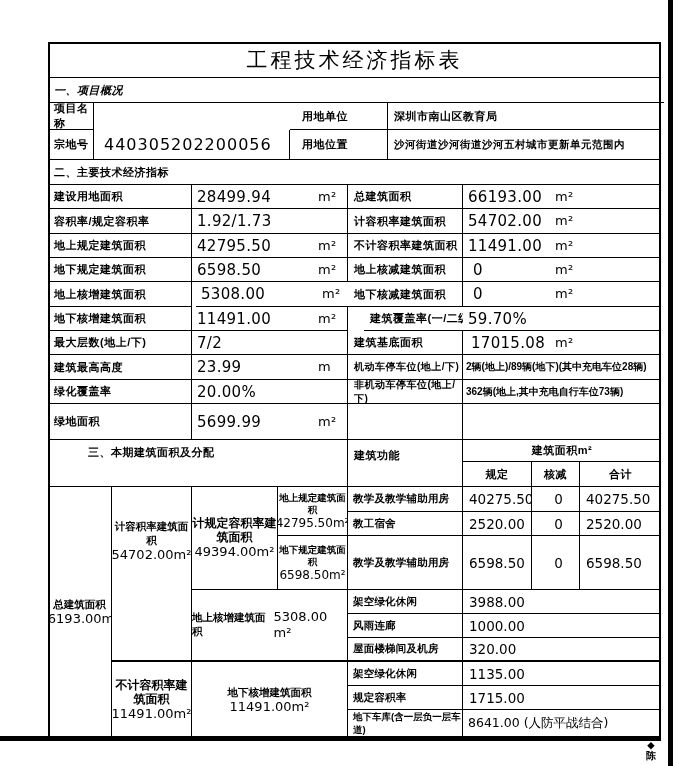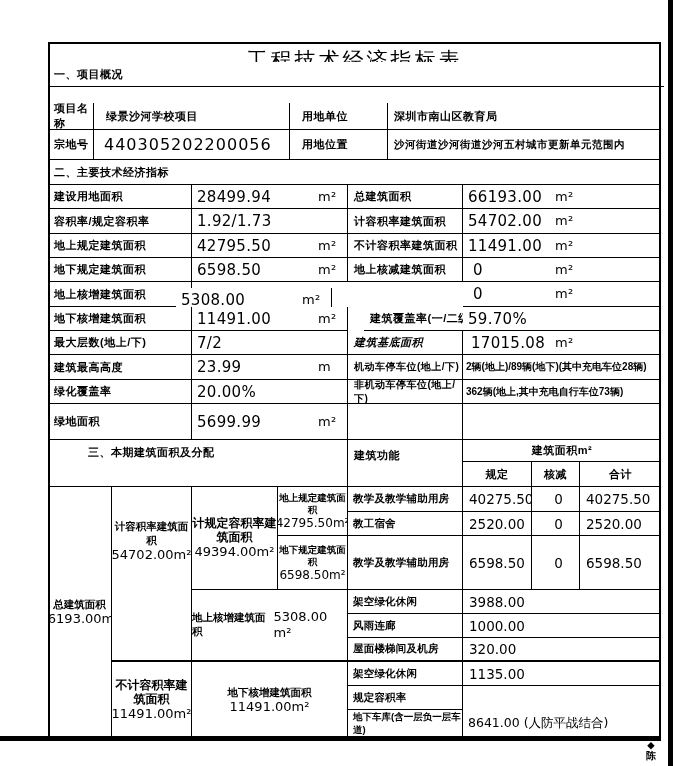--- a/index.html
+++ b/index.html
@@ -36,24 +36,23 @@
 </style>
 </head>
 <body>
 
 <div class="page">
 
   <div class="table">
 
     <div class="c ctr title" style="left:0;top:0;width:613px;height:36px;border-right:none;">工程技术经济指标表</div>
 
-    <div class="c lb" style="left:0;top:20px;width:616px;height:25px;border-right:none;">一、项目概况</div>
+    <div class="c lb" style="left:0;top:36px;width:616px;height:25px;border-right:none;font-style:italic;">一、项目概况</div>
 
     <div class="c lb" style="left:0;top:61px;width:46px;height:27px;">项目名称</div>
-    <div class="c lb ind" style="left:46px;top:61px;width:196px;height:27px;">绿景沙河学校项目</div>
     <div class="c lb ind" style="left:242px;top:61px;width:98px;height:27px;">用地单位</div>
     <div class="c lb" style="left:340px;top:61px;width:273px;height:27px;border-right:none;">深圳市南山区教育局</div>
 
     <div class="c lb" style="left:0;top:88px;width:46px;height:30px;">宗地号</div>
     <div class="c num big" style="left:46px;top:88px;width:196px;height:30px;padding-left:10px;">440305202200056</div>
     <div class="c lb ind" style="left:242px;top:88px;width:98px;height:30px;">用地位置</div>
     <div class="c lb" style="left:340px;top:88px;width:273px;height:30px;border-right:none;font-size:10.5px;">沙河街道沙河街道沙河五村城市更新单元范围内</div>
 
     <div class="c lb" style="left:0;top:143px;width:144px;height:24px;">建设用地面积</div>
 
@@ -94,44 +93,45 @@
         <span>6598.50</span>
         <span class="unit" style="left:126px">m²</span>
       </div>
     <div class="c lb" style="left:300px;top:216px;width:115px;height:24px;">地上核减建筑面积</div>
     <div class="c num" style="left:415px;top:216px;width:198px;height:24px;border-right:none;padding-left:10px;">
         <span>0</span>
         <span class="unit" style="left:92px">m²</span>
       </div>
 
     <div class="c lb" style="left:0;top:240px;width:144px;height:25px;">地上核增建筑面积</div>
-    <div class="c num" style="left:128px;top:240px;width:156px;height:25px;margin-top:6px;">
+    <div class="c num" style="left:148px;top:240px;width:156px;height:25px;">
         <span>5308.00</span>
         <span class="unit" style="left:126px">m²</span>
       </div>
+    <div class="c lb" style="left:300px;top:240px;width:115px;height:25px;">地下核减建筑面积</div>
     <div class="c num" style="left:415px;top:240px;width:198px;height:25px;border-right:none;padding-left:10px;">
         <span>0</span>
         <span class="unit" style="left:92px">m²</span>
       </div>
 
     <div class="c lb" style="left:0;top:265px;width:144px;height:24px;">地下核增建筑面积</div>
     <div class="c num" style="left:144px;top:265px;width:156px;height:24px;">
         <span>11491.00</span>
         <span class="unit" style="left:126px">m²</span>
       </div>
     <div class="c lb" style="left:316px;top:265px;width:115px;height:24px;">建筑覆盖率(一/二级)</div>
     <div class="c num" style="left:415px;top:265px;width:198px;height:24px;border-right:none;">
         <span>59.70%</span>
       </div>
 
     <div class="c lb" style="left:0;top:289px;width:144px;height:24px;">最大层数(地上/下)</div>
     <div class="c num" style="left:144px;top:289px;width:156px;height:24px;">
         <span>7/2</span>
       </div>
-    <div class="c lb" style="left:300px;top:289px;width:115px;height:24px;font-style:italic;">建筑基底面积</div>
+    <div class="c lb" style="left:300px;top:289px;width:115px;height:24px;">建筑基底面积</div>
     <div class="c num" style="left:415px;top:289px;width:198px;height:24px;border-right:none;padding-left:8px;">
         <span>17015.08</span>
         <span class="unit" style="left:92px">m²</span>
       </div>
 
     <div class="c lb" style="left:0;top:313px;width:144px;height:25px;">建筑最高高度</div>
     <div class="c num" style="left:144px;top:313px;width:156px;height:25px;">
         <span>23.99</span>
         <span class="unit" style="left:126px">m</span>
       </div>
@@ -216,20 +216,21 @@
     <div class="c fn" style="left:300px;top:572px;width:115px;height:24px;">风雨连廊</div>
     <div class="c num13" style="left:415px;top:572px;width:198px;height:24px;border-right:none;">1000.00</div>
 
     <div class="c fn thick" style="left:300px;top:596px;width:115px;height:24px;">屋面楼梯间及机房</div>
     <div class="c num13 thick" style="left:415px;top:596px;width:198px;height:24px;border-right:none;">320.00</div>
 
     <div class="c fn" style="left:300px;top:620px;width:115px;height:24px;">架空绿化休闲</div>
     <div class="c num13" style="left:415px;top:620px;width:198px;height:24px;border-right:none;text-align:right;">1135.00</div>
 
     <div class="c fn" style="left:300px;top:644px;width:115px;height:24px;">规定容积率</div>
+    <div class="c num13" style="left:415px;top:644px;width:198px;height:24px;border-right:none;">1715.00</div>
 
     <div class="c fn fn-small" style="left:300px;top:668px;width:115px;height:28px;">地下车库(含一层负一层车道)</div>
     <div class="c mix" style="left:415px;top:668px;width:198px;height:28px;border-right:none;justify-content:flex-start;">8641.00 (人防平战结合)</div>
 
     <div class="outer"></div>
   </div>
 
   <div class="bottomline"></div>
   <div class="framebar"></div>
   <div class="corner">

